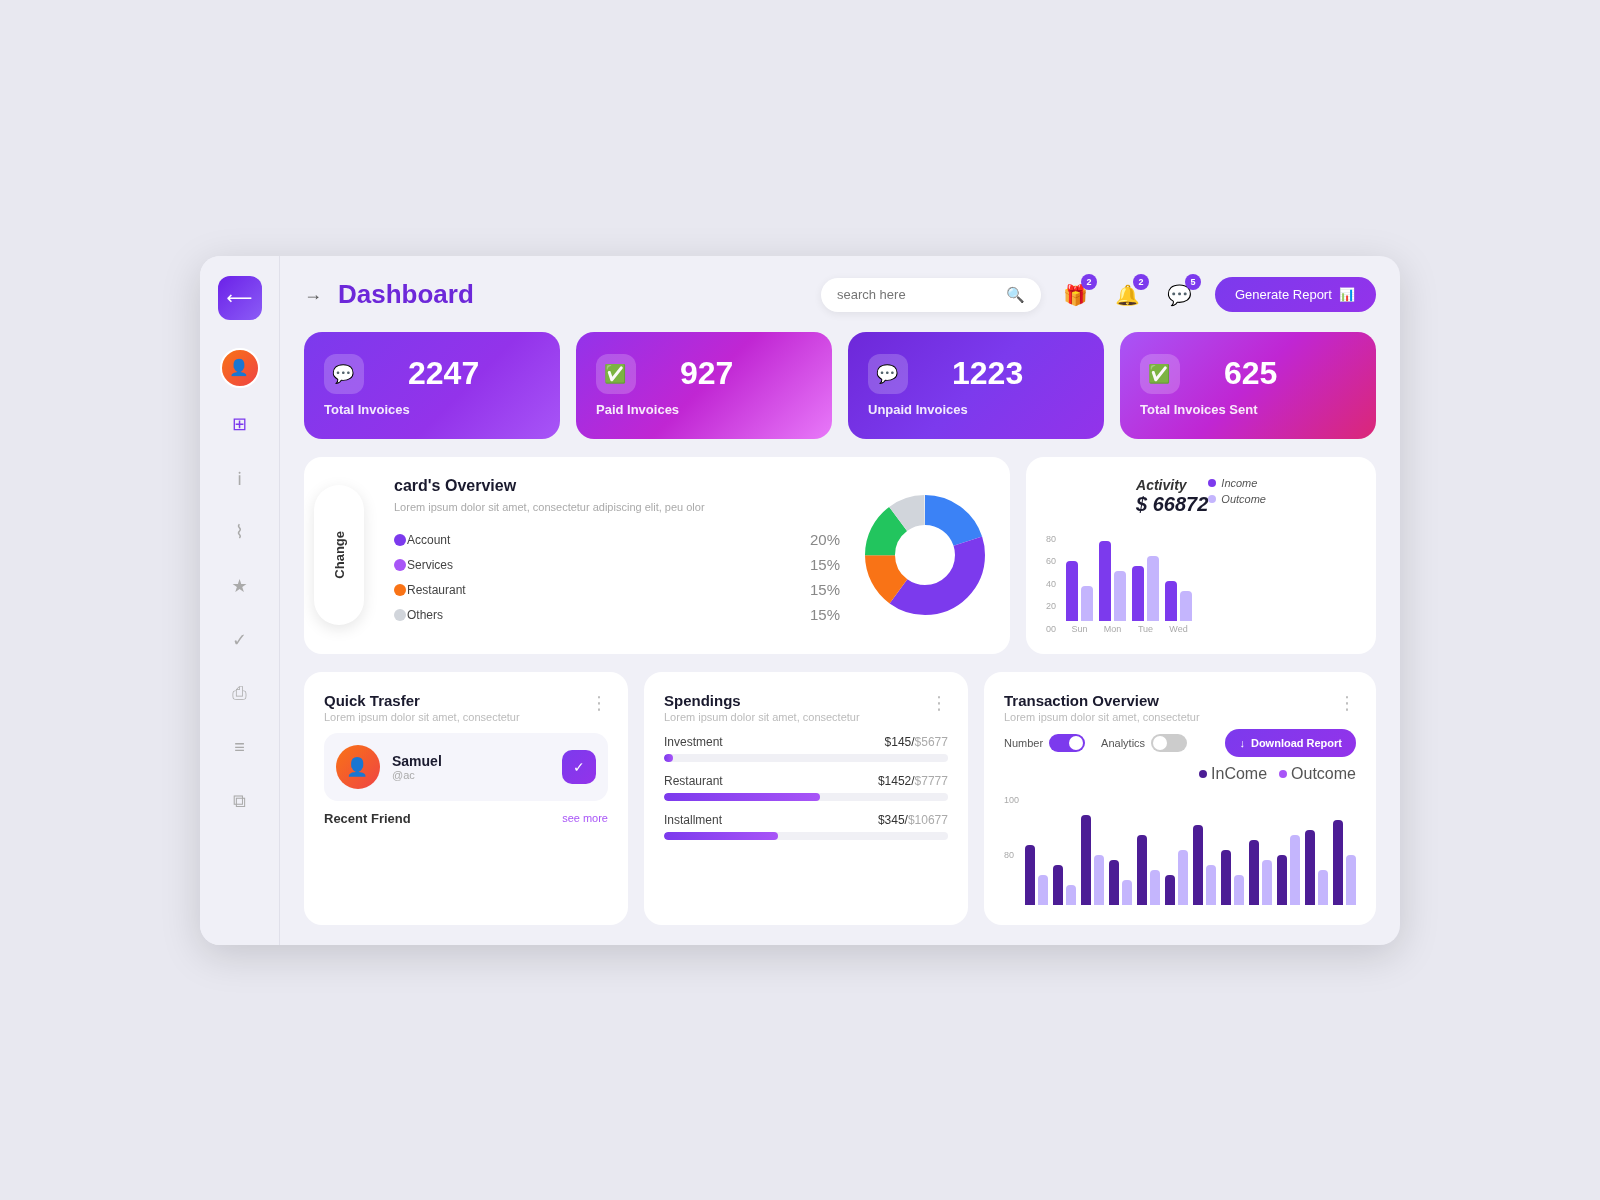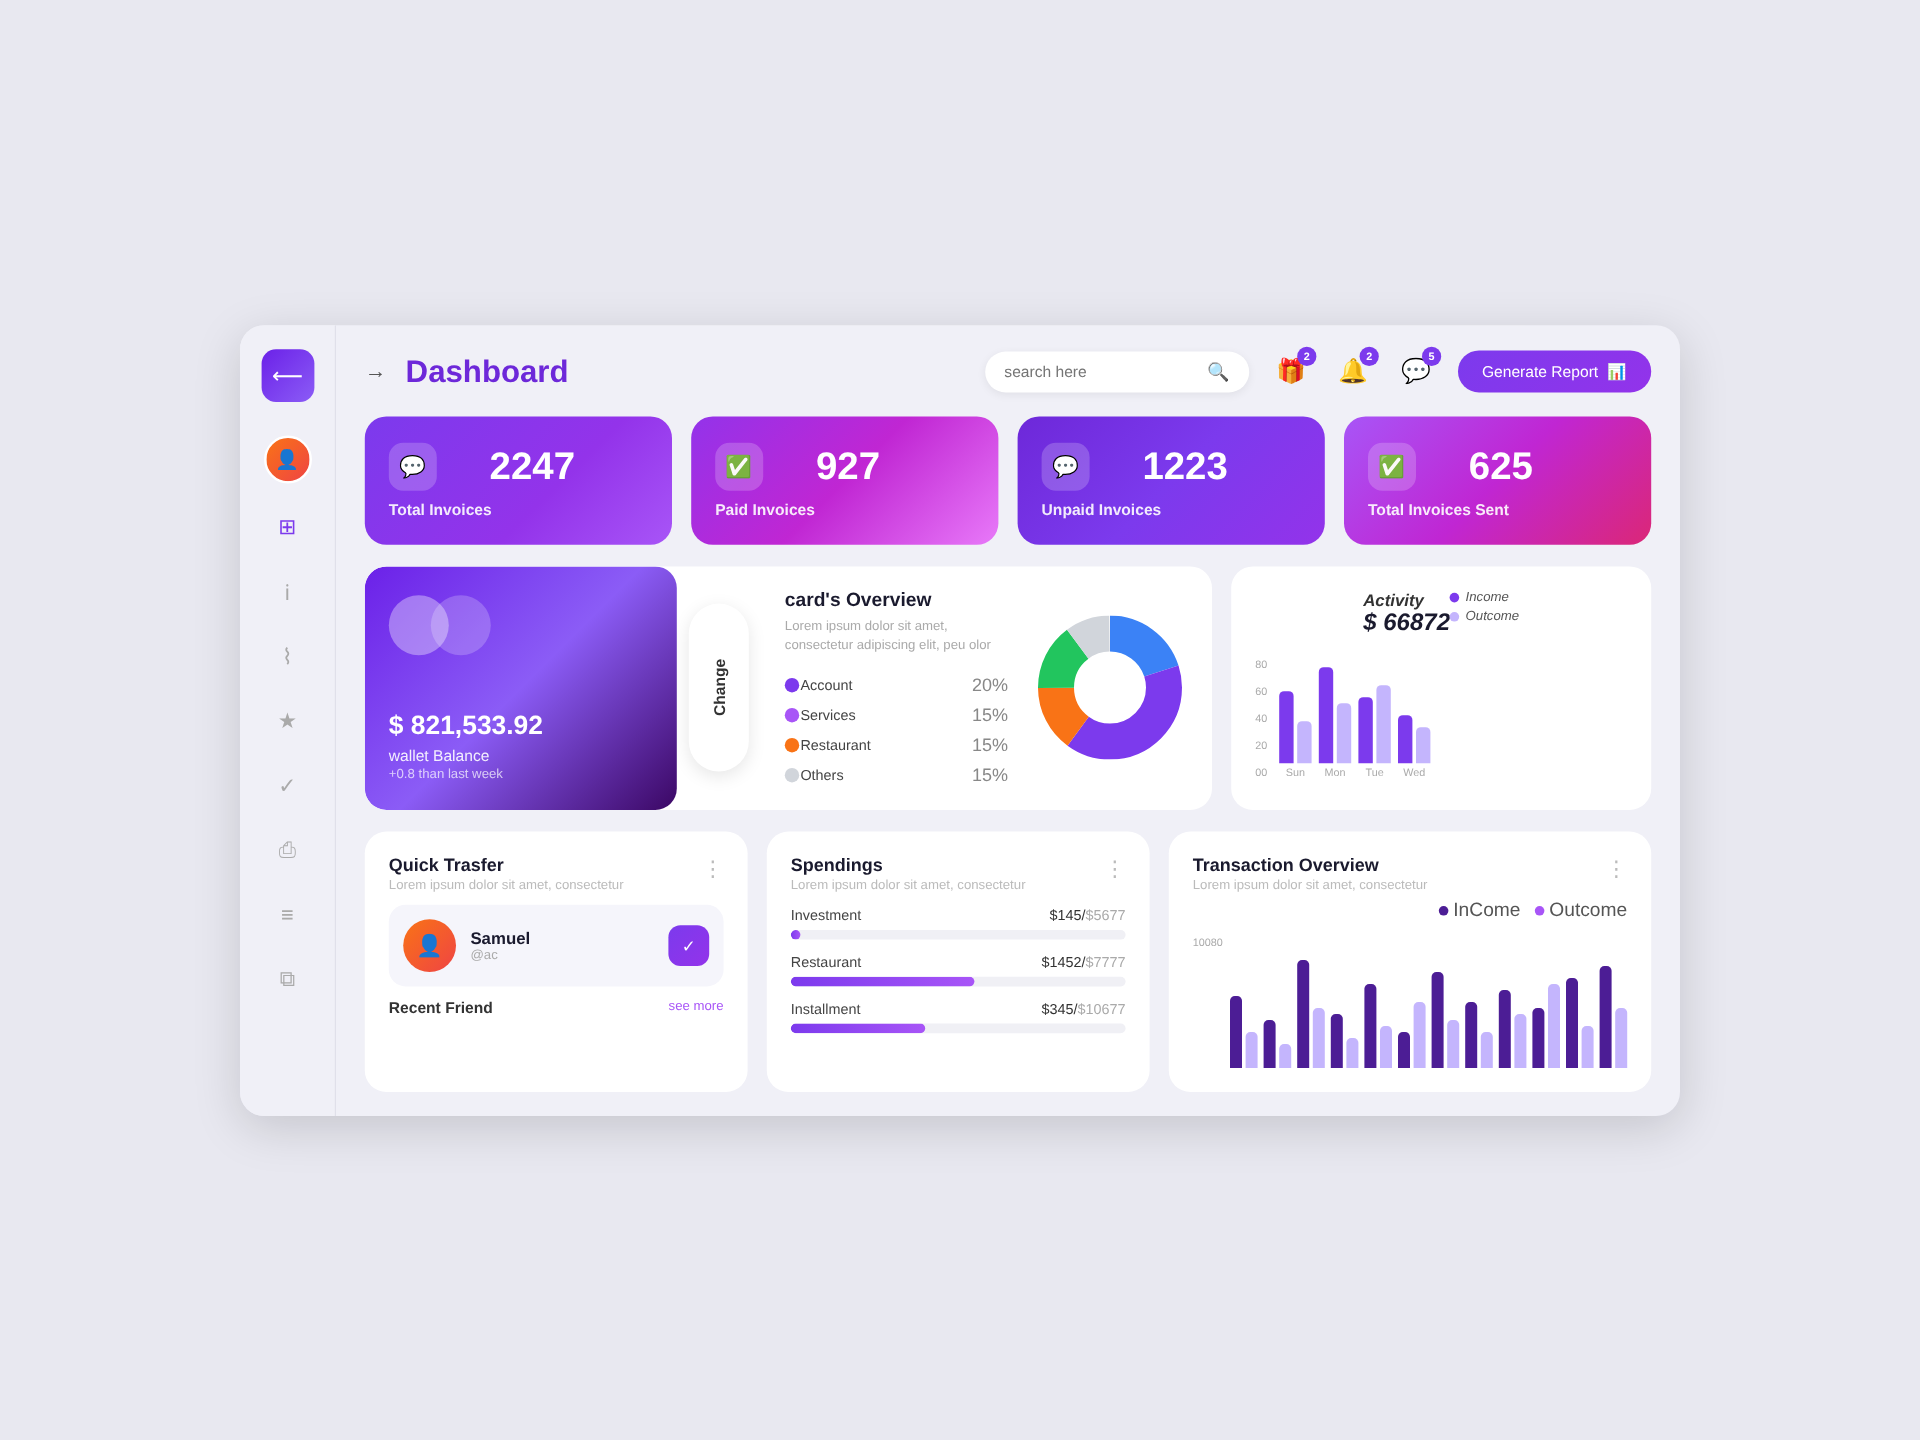--- a/index.html
+++ b/index.html
@@ -579,21 +579,21 @@
     .tx-bar {
       width: 10px;
       border-radius: 4px 4px 0 0;
     }
 
     .tx-bar.income { background: #4C1D95; }
     .tx-bar.outcome { background: #C4B5FD; }
 
     .tx-y {
       display: flex;
-      flex-direction: row;
+      flex-direction: column;
       justify-content: space-between;
       height: 110px;
       font-size: 9px;
       color: #aaa;
       margin-right: 2px;
     }
 
     .tx-controls-row {
       display: flex;
       align-items: center;
@@ -681,31 +681,20 @@
           <div class="stat-icon-bg">✅</div>
           <span class="stat-number">625</span>
         </div>
         <span class="stat-label">Total Invoices Sent</span>
       </div>
     </div>
 
     <div class="middle-row">
 
       <div class="card-overview">
-        <div class="credit-card">
-          <div class="card-circles">
-            <div class="circle-1"></div>
-            <div class="circle-2"></div>
-          </div>
-          <div>
-            <div class="card-amount">$ 821,533.92</div>
-            <div class="card-label">wallet Balance</div>
-            <div class="card-sublabel">+0.8 than last week</div>
-          </div>
-        </div>
 
         <div class="change-btn-container">
           <div class="change-btn">
             <span>Change</span>
           </div>
         </div>
 
         <div class="card-overview-right">
           <div class="card-overview-info">
             <div class="card-overview-title">card's Overview</div>
@@ -884,20 +873,36 @@
 
       <div class="bottom-card">
         <div class="bottom-card-header">
           <div>
             <div class="bottom-card-title">Transaction Overview</div>
             <div class="bottom-card-sub">Lorem ipsum dolor sit amet, consectetur</div>
           </div>
           <span class="three-dots">⋮</span>
         </div>
 
+        <div class="tx-controls-row">
+          <div style="display:flex; gap:16px; align-items:center;">
+            <div class="toggle-group">
+              <span>Number</span>
+              <div class="toggle on"></div>
+            </div>
+            <div class="toggle-group">
+              <span>Analytics</span>
+              <div class="toggle off"></div>
+            </div>
+          </div>
+          <button class="download-btn">
+            <span>↓</span>
+            <span>Download Report</span>
+          </button>
+        </div>
 
         <div style="display:flex; justify-content:flex-end; gap:12px; margin-bottom:6px;">
           <div class="t-legend">
             <div class="t-dot" style="background:#4C1D95"></div>
             <span>InCome</span>
           </div>
           <div class="t-legend">
             <div class="t-dot" style="background:#A855F7"></div>
             <span>Outcome</span>
           </div>

